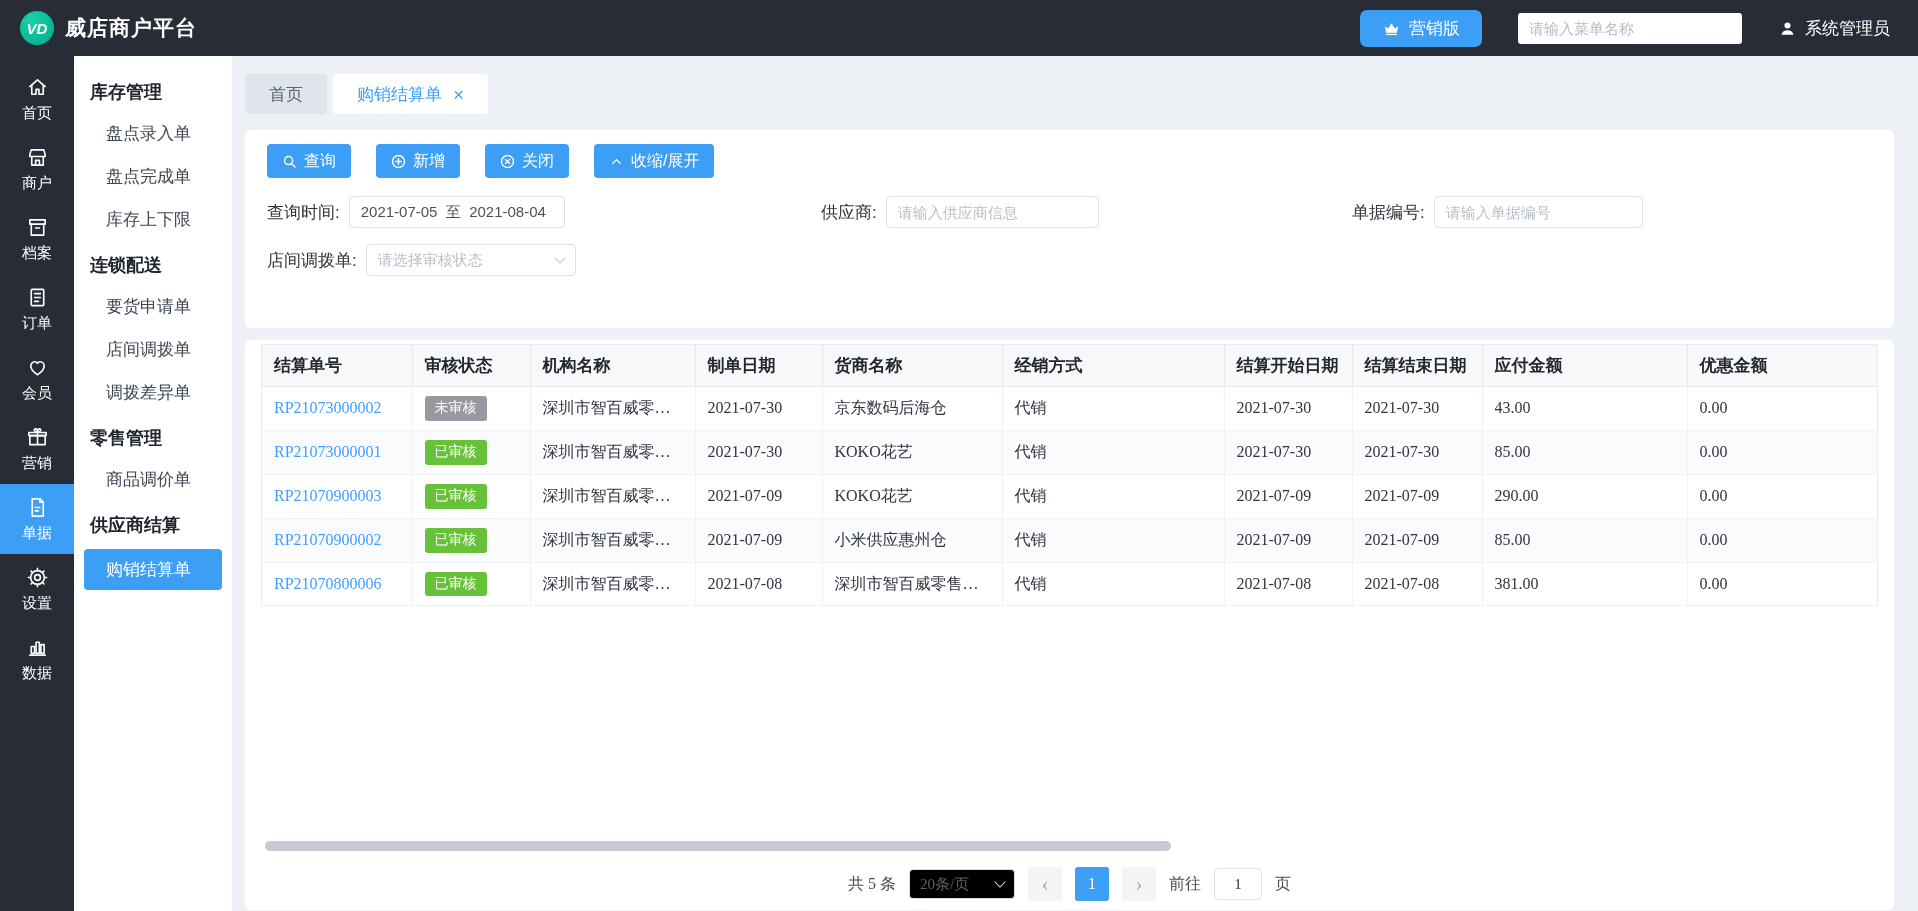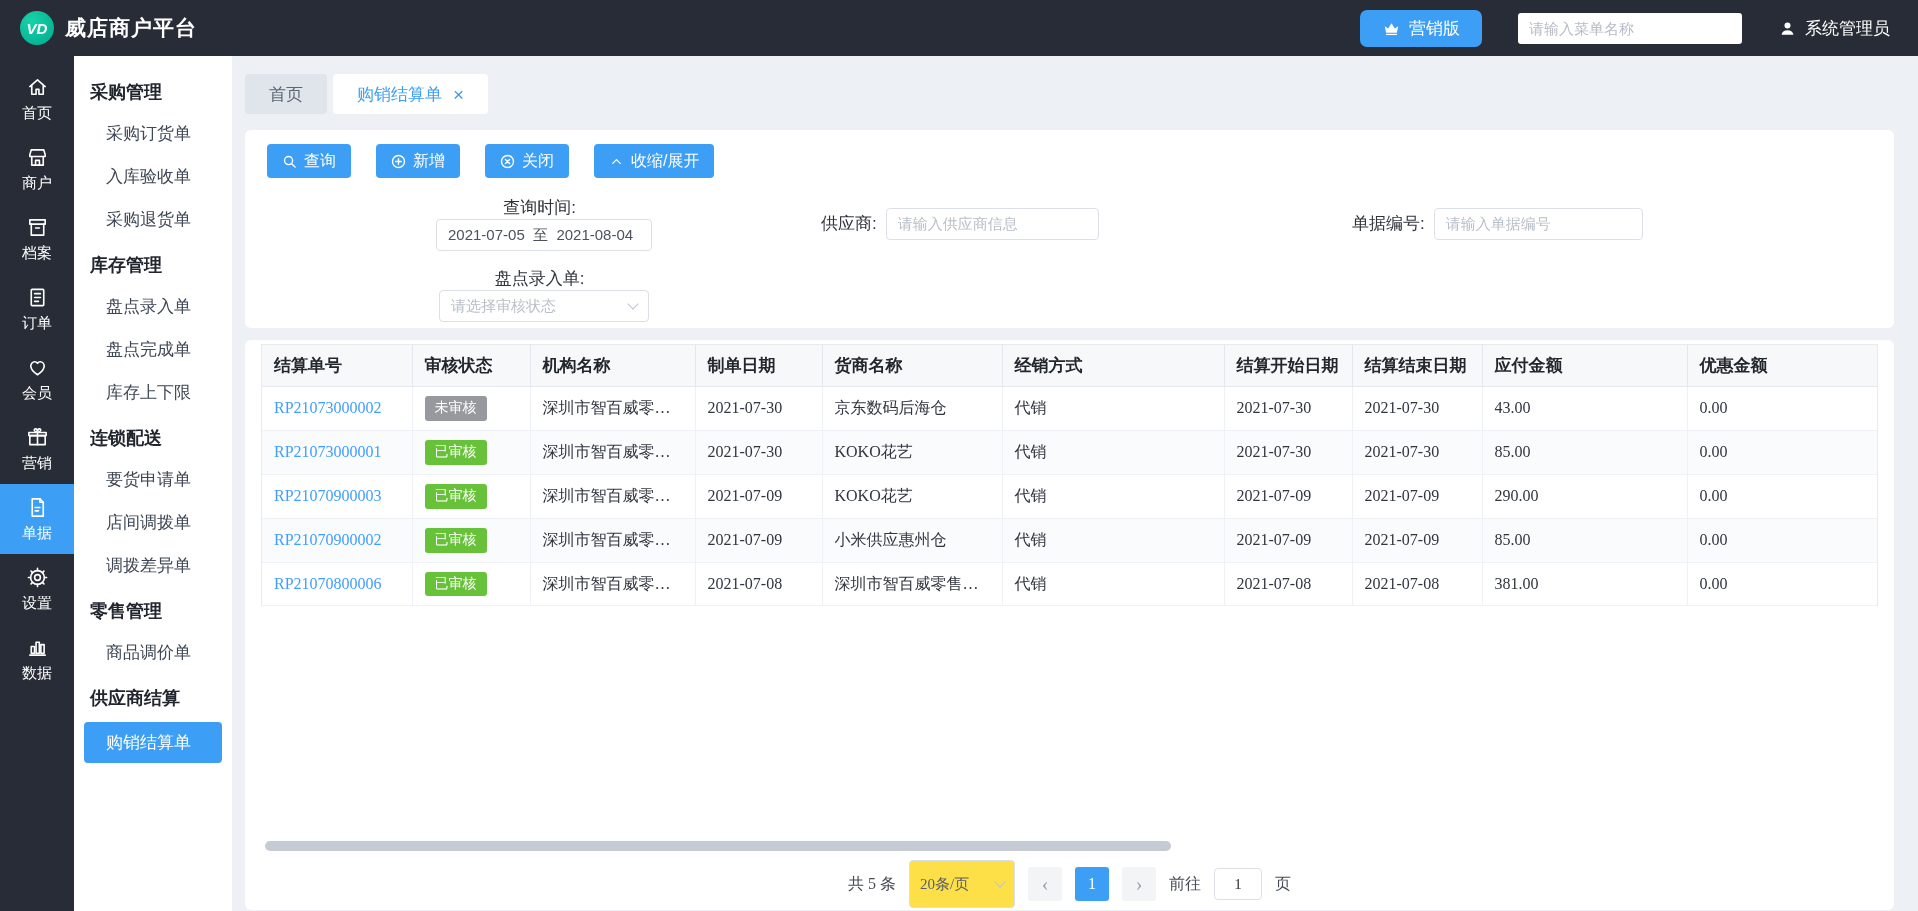--- a/index.html
+++ b/index.html
@@ -42,21 +42,21 @@
   .tab.active{background:#fff;color:#3d9ef5;}
   .tab-close{font-size:19px;line-height:1;}
 
   .card{background:#fff;border-radius:6px;}
   .filter-card{height:198px;padding:14px 22px 0;margin-bottom:12px;}
   .toolbar{display:flex;gap:25px;margin-bottom:18px;}
   .tb-btn{height:34px;padding:0 15px;background:#3d9ef5;color:#fff;border:none;border-radius:4px;font-size:16px;
     display:flex;align-items:center;gap:7px;cursor:pointer;font-family:inherit;}
   .f-row{display:flex;align-items:center;margin-bottom:16px;}
   .f-group{display:flex;align-items:center;}
-  .f-group.g1{width:554px;flex-direction:column;}
+  .f-group.g1{width:554px;}
   .f-group.g2{width:531px;}
   .f-label{font-size:17px;color:#2f333b;margin-right:9px;white-space:nowrap;}
   .f-input{height:32px;border:1px solid #dcdfe6;border-radius:4px;padding:0 11px;font-size:15px;color:#4c525c;background:#fff;outline:none;font-family:inherit;}
   .f-input::placeholder{color:#b9bfc8;}
   .date-input{width:216px;text-align:left;}
   .supplier-input{width:213px;}
   .docno-input{width:209px;}
   .select-box{width:210px;height:32px;border:1px solid #dcdfe6;border-radius:4px;display:flex;align-items:center;
     justify-content:space-between;padding:0 11px;color:#b9bfc8;font-size:15px;background:#fff;cursor:pointer;}
   .chev{width:8px;height:8px;border-right:1.6px solid #c0c4cc;border-bottom:1.6px solid #c0c4cc;transform:rotate(45deg);margin-top:-4px;flex:0 0 auto;}
@@ -76,22 +76,22 @@
   .doc-link{color:#409eff;cursor:pointer;text-decoration:none;}
   .badge{display:inline-block;padding:3px 10px;border-radius:3px;color:#fff;font-size:14px;line-height:1.35;}
   .badge.pending{background:#97999e;}
   .badge.approved{background:#67c23a;}
   .tbl-spacer{flex:1;}
   .hscroll{height:12px;position:relative;margin-bottom:6px;}
   .hthumb{position:absolute;left:4px;top:1px;height:10px;width:56%;background:#c5cad3;border-radius:5px;cursor:pointer;}
 
   
   .pager{display:flex;align-items:center;justify-content:center;gap:13px;height:52px;font-size:16px;color:#464c55;}
-  .psize{width:106px;height:48px;border:1px solid #dcdfe6;border-radius:4px;display:flex;align-items:center;
-    justify-content:space-between;padding:0 10px;color:#596069;font-size:15px;cursor:pointer;background:#fde047;}
+  .psize{width:106px;height:30px;border:1px solid #dcdfe6;border-radius:4px;display:flex;align-items:center;
+    justify-content:space-between;padding:0 10px;color:#596069;font-size:15px;cursor:pointer;background:#000000;}
   .pbtn{width:34px;height:34px;border-radius:3px;background:#f3f4f6;color:#9ba1a9;display:flex;align-items:center;
     justify-content:center;font-size:20px;cursor:pointer;border:none;font-family:inherit;}
   .pcur{width:34px;height:34px;border-radius:3px;background:#3d9ef5;color:#fff;display:flex;align-items:center;justify-content:center;font-size:16px;cursor:pointer;}
   .goto-input{width:48px;height:32px;border:1px solid #dcdfe6;border-radius:4px;text-align:center;font-size:15px;color:#333;outline:none;font-family:inherit;}
   .tb-icon,.hd-icon{display:flex;align-items:center;}
 </style>
 </head>
 <body>
 
 <header class="topbar">
@@ -206,26 +206,20 @@
             <rect x="5.5" y="11" width="3.4" height="7"></rect>
             <rect x="10.5" y="6.5" width="3.4" height="11.5"></rect>
             <rect x="15.5" y="9" width="3.4" height="9"></rect>
           </svg>
         </span>
         <span class="rail-label">数据</span>
       </div>
     </nav>
 
   <nav class="sidemenu">
-      <div class="menu-section">
-        <div class="menu-title">采购管理</div>
-        <div class="menu-item">采购订货单</div>
-        <div class="menu-item">入库验收单</div>
-        <div class="menu-item">采购退货单</div>
-      </div>
       <div class="menu-section">
         <div class="menu-title">库存管理</div>
         <div class="menu-item">盘点录入单</div>
         <div class="menu-item">盘点完成单</div>
         <div class="menu-item">库存上下限</div>
       </div>
       <div class="menu-section">
         <div class="menu-title">连锁配送</div>
         <div class="menu-item">要货申请单</div>
         <div class="menu-item">店间调拨单</div>
@@ -299,21 +293,21 @@
           <span class="f-label">供应商:</span>
           <input class="f-input supplier-input" placeholder="请输入供应商信息" style="">
         </div>
         <div class="f-group">
           <span class="f-label">单据编号:</span>
           <input class="f-input docno-input" placeholder="请输入单据编号" style="">
         </div>
       </div>
       <div class="f-row">
         <div class="f-group g1">
-          <span class="f-label">盘点录入单:</span>
+          <span class="f-label">店间调拨单:</span>
           <div class="select-box">
             <span>请选择审核状态</span>
             <span class="chev"></span>
           </div>
         </div>
       </div>
     </section>
 
     <section class="card table-card">
       <div class="tbl-wrap">

